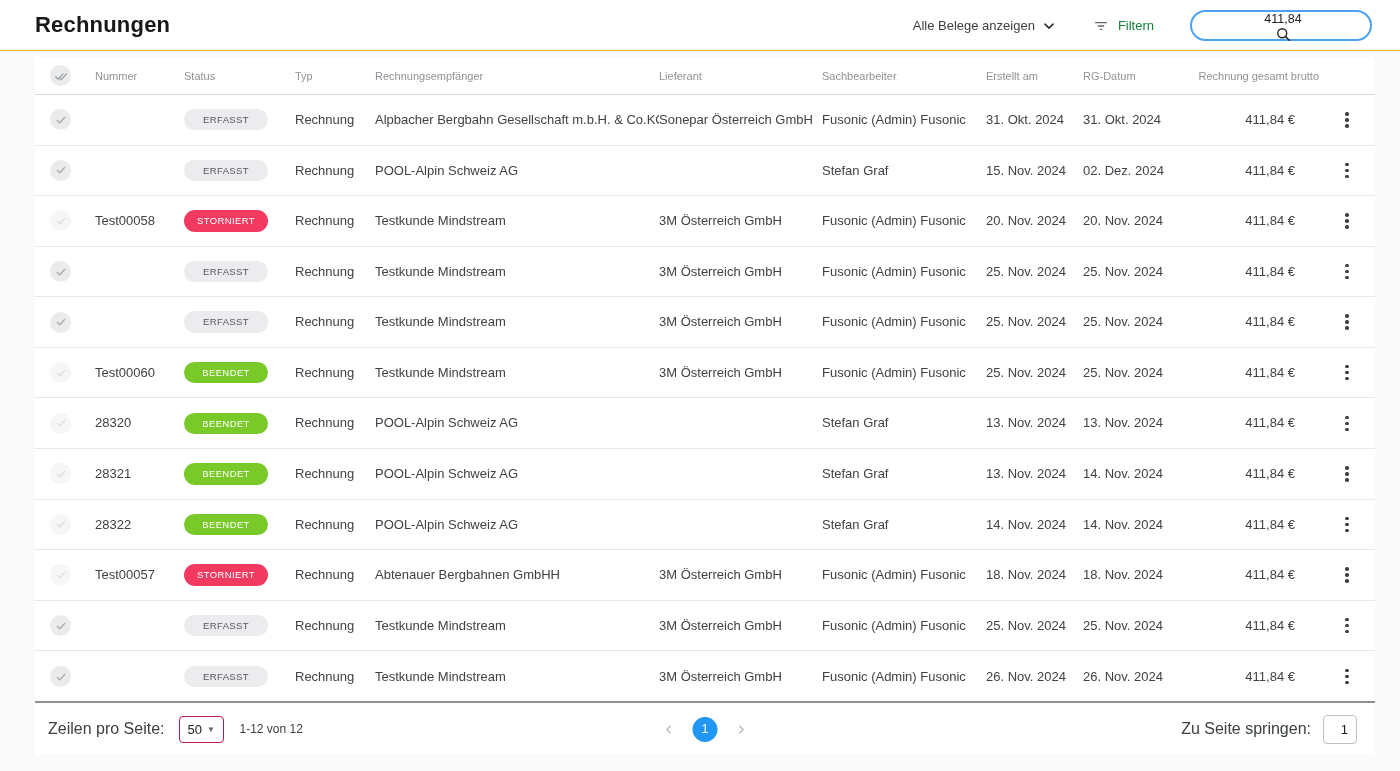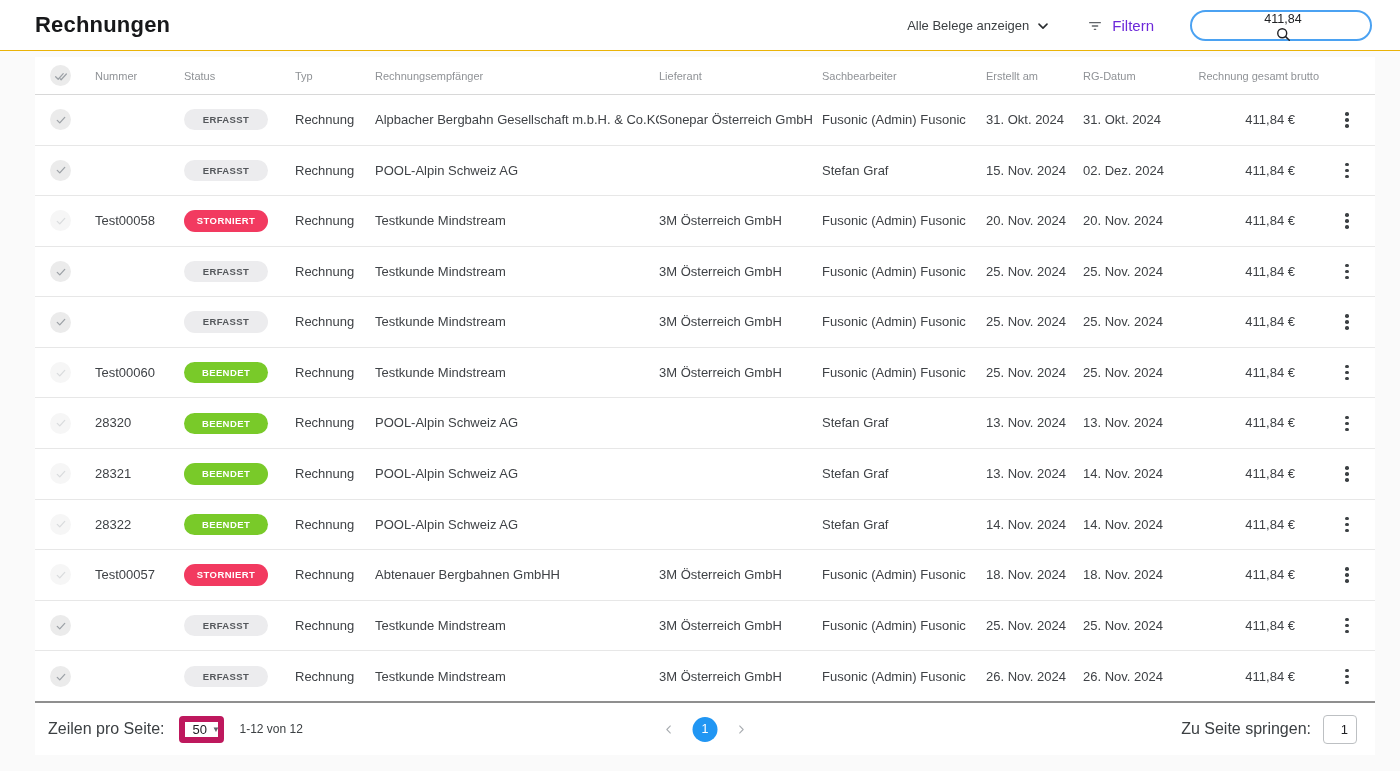--- a/index.html
+++ b/index.html
@@ -11,21 +11,21 @@
   
   .topbar { position:absolute; top:0; left:0; right:0; height:51px; background:#fff; border-bottom:1px solid #eab308; }
   .page-title { position:absolute; left:35px; top:12px; font-size:22px; font-weight:700; color:#17181a; letter-spacing:.2px; }
   .topbar-controls { position:absolute; right:28px; top:0; height:51px; display:flex; align-items:center; gap:36px; }
 
   .dropdown { display:flex; align-items:center; gap:6px; cursor:pointer; }
   .dropdown-label { font-size:13px; font-weight:500; color:#3c4043; }
   .icon { display:inline-flex; align-items:center; justify-content:center; }
 
   .filter-btn { display:flex; align-items:center; gap:9px; cursor:pointer; }
-  .filter-btn-label { font-size:15px; font-weight:500; color:#6d28d9; }
+  .filter-btn-label { font-size:13px; font-weight:500; color:#15803d; }
 
   .search-box { width:182px; height:31px; background:#fff; border:2px solid var(--search-border,#4ba2f2);
     border-radius:16px; display:flex; align-items:center; padding:0 10px 0 14px; cursor:text;flex-direction:column; }
   .search-text { font-size:12.5px; color:#202124; }
   .text-caret { width:1px; height:14px; background:#202124; margin-left:1px; }
   .search-spacer { flex:1; }
 
   
   .card { position:absolute; left:35px; top:57px; width:1340px; height:698px; background:#fff; }
 
@@ -40,34 +40,34 @@
   .cell { font-size:13px; color:#3f4246; line-height:1.2; white-space:nowrap; overflow:hidden; }
   .cell--amount { text-align:right; padding-right:24px; }
   .cell--menu { justify-self:center; }
 
   .checkbox { width:21px; height:21px; border-radius:50%; background:#ebebeb; color:#9ca1a6;
     display:flex; align-items:center; justify-content:center; margin-left:15px; cursor:pointer; }
   .checkbox--disabled { background:#f6f6f6; color:#d9dbdd; cursor:default; }
   .checkbox--header { background:#ebebeb; color:#9ca1a6; }
 
   .badge { display:inline-block; width:84px; padding:5px 0; text-align:center; border-radius:11px;
-    font-size:9.5px; font-weight:700; letter-spacing:.4px; }
+    font-size:9.5px; font-weight:400; letter-spacing:.4px; }
   .badge--erfasst   { background:var(--c-erfasst,#ececee); color:#54575b; }
   .badge--storniert { background:var(--c-storniert,#f23a60); color:#fff; }
   .badge--beendet   { background:var(--c-beendet,#79ca29); color:#fff; }
 
   .kebab { display:flex; flex-direction:column; gap:2.5px; align-items:center; padding:4px 8px; cursor:pointer; }
   .kebab .dot { width:3.5px; height:3.5px; border-radius:50%; background:#3c4043; }
 
   
   .tfoot { position:absolute; left:0; right:0; bottom:0; height:54px; border-top:2px solid #8f8f8f;
     display:flex; align-items:center; background:#fff; }
   .tfoot-left { display:flex; align-items:center; margin-left:13px; }
   .tfoot-label { font-size:16px; color:#3c4043; }
-  .rpp-select { margin-left:14px; width:45px; height:27px; border:6px solid #be185d; border-radius:4px;
+  .rpp-select { margin-left:14px; width:45px; height:27px; border:1px solid #be185d; border-radius:4px;
     display:flex; align-items:center; padding:0 6px 0 8px; gap:5px; cursor:pointer; background:#fff; }
   .rpp-value { font-size:13px; color:#202124; }
   .rpp-caret { font-size:8px; color:#5f6368; }
   .range-label { margin-left:16px; font-size:12px; color:#3c4043; }
 
   .pagination { position:absolute; left:50%; transform:translateX(-50%); display:flex; align-items:center; gap:15px; }
   .page-nav { color:#a9adb1; display:flex; cursor:pointer; padding:2px; }
   .page-pill { width:25px; height:25px; border-radius:50%; background:var(--accent,#2196f3); color:#fff;
     font-size:12.5px; display:flex; align-items:center; justify-content:center; cursor:pointer; }
 

